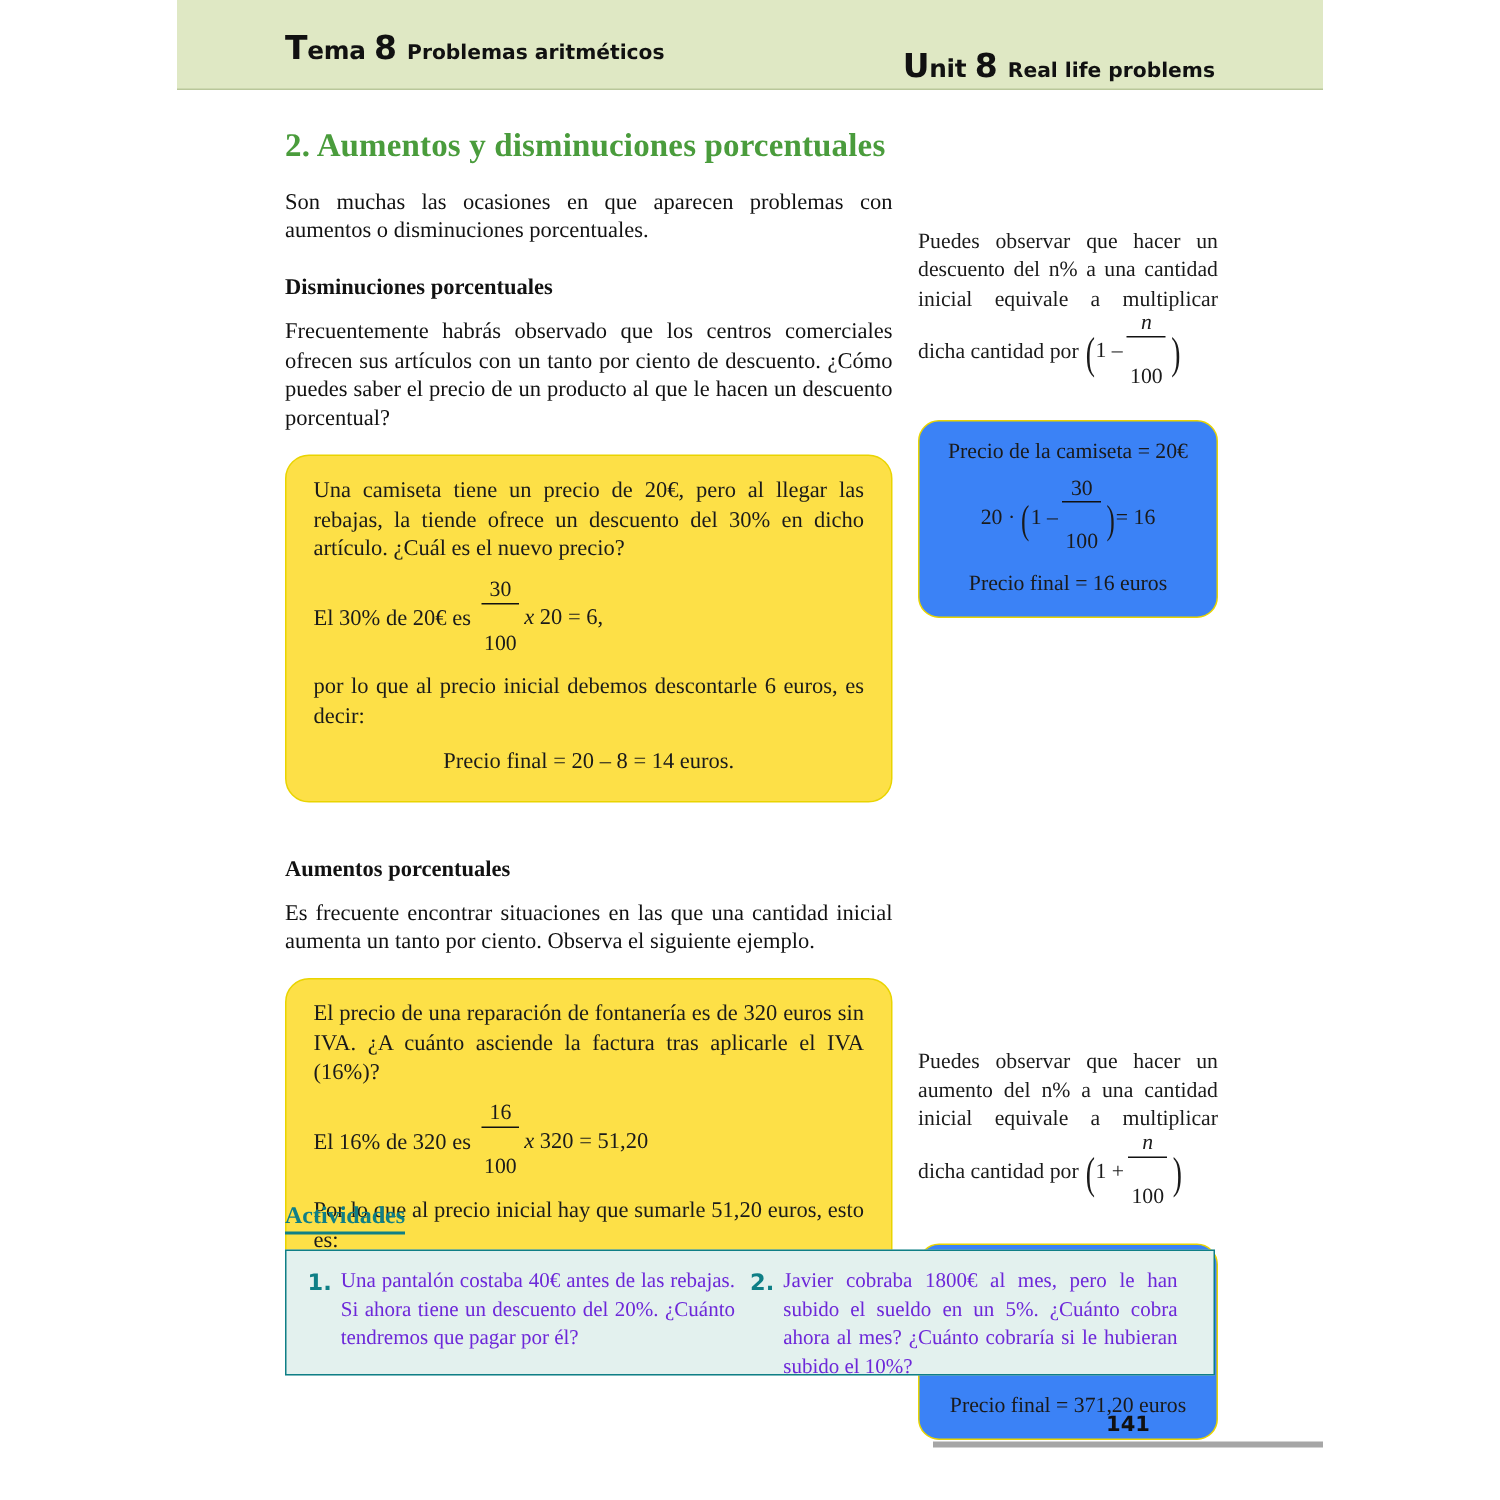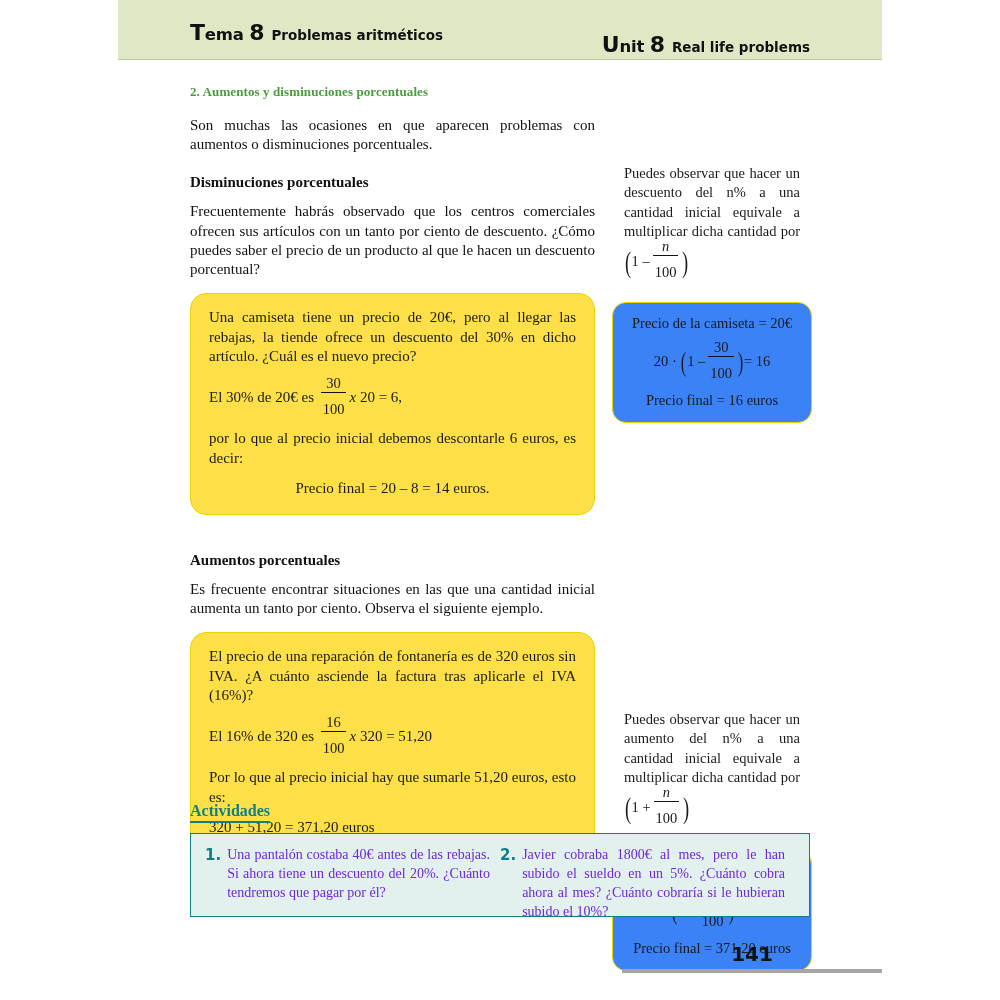--- a/index.html
+++ b/index.html
@@ -53,21 +53,21 @@
   }
   .col-side {
     position: absolute;
     left: 612px; top: 152px; width: 200px;
   }
 
   h2.section-title {
     margin: 0 0 16px 0;
     font-family: "Liberation Serif", serif;
     font-weight: bold;
-    font-size: 13px;
+    font-size: 22px;
     color: #4a9c3c;
     letter-spacing: 0.1px;
   }
   h3.sub-title {
     margin: 20px 0 11px 0;
     font-family: "Liberation Serif", serif;
     font-weight: bold;
     font-size: 15px;
     color: #111;
   }
@@ -94,31 +94,31 @@
   .sbox {
     background: #3b82f6;
     border: 1.4px solid #e9d400;
     border-radius: 14px;
     padding: 11px 12px 12px 12px;
     text-align: center;
   }
   .sbox .line { font-size: 14.5px; line-height: 1.3; margin: 0; white-space: nowrap; }
   .sbox .eq { margin: 9px 0 9px 0; }
 
-  .side-text { font-size: 14.5px; line-height: 1.33; text-align: justify; margin: 12px; }
+  .side-text { font-size: 14.5px; line-height: 1.33; text-align: justify; margin: 0; }
 
   
   .math { white-space: nowrap; display: inline-flex; align-items: center; vertical-align: middle; }
   .frac {
     display: inline-flex; flex-direction: column; align-items: center;
     vertical-align: middle; margin: 0 3px; line-height: 1.02;
     position: relative; top: -0.12em;
   }
   .frac .num { font-size: 14.5px; padding: 0 2px 1px 2px; }
-  .frac .den { font-size: 14.5px; padding: 9px 2px 0 2px; border-top: 1.2px solid #111; }
+  .frac .den { font-size: 14.5px; padding: 19px 2px 0 2px; border-top: 1.2px solid #111; }
   .ital { font-style: italic; }
   .paren {
     display: inline-block;
     font-size: 2.05em;
     font-weight: 300;
     line-height: 0.62;
     transform: scaleX(0.62);
     position: relative; top: 0.035em;
     margin: 0 -0.04em;
   }
@@ -167,21 +167,21 @@
   }
 
   
   .footer {
     position: absolute; left: 622px; top: 942px; width: 260px;
   }
   .page-num {
     text-align: center;
     font-family: "DejaVu Sans", sans-serif;
     font-weight: bold;
-    font-size: 20px;
+    font-size: 14px;
     color: #111;
     margin-bottom: 3px;
   }
   .footer-rule {
     height: 4px; background: #a6a6a6; width: 100%;
   }
 </style>
 </head>
 <body>
 

